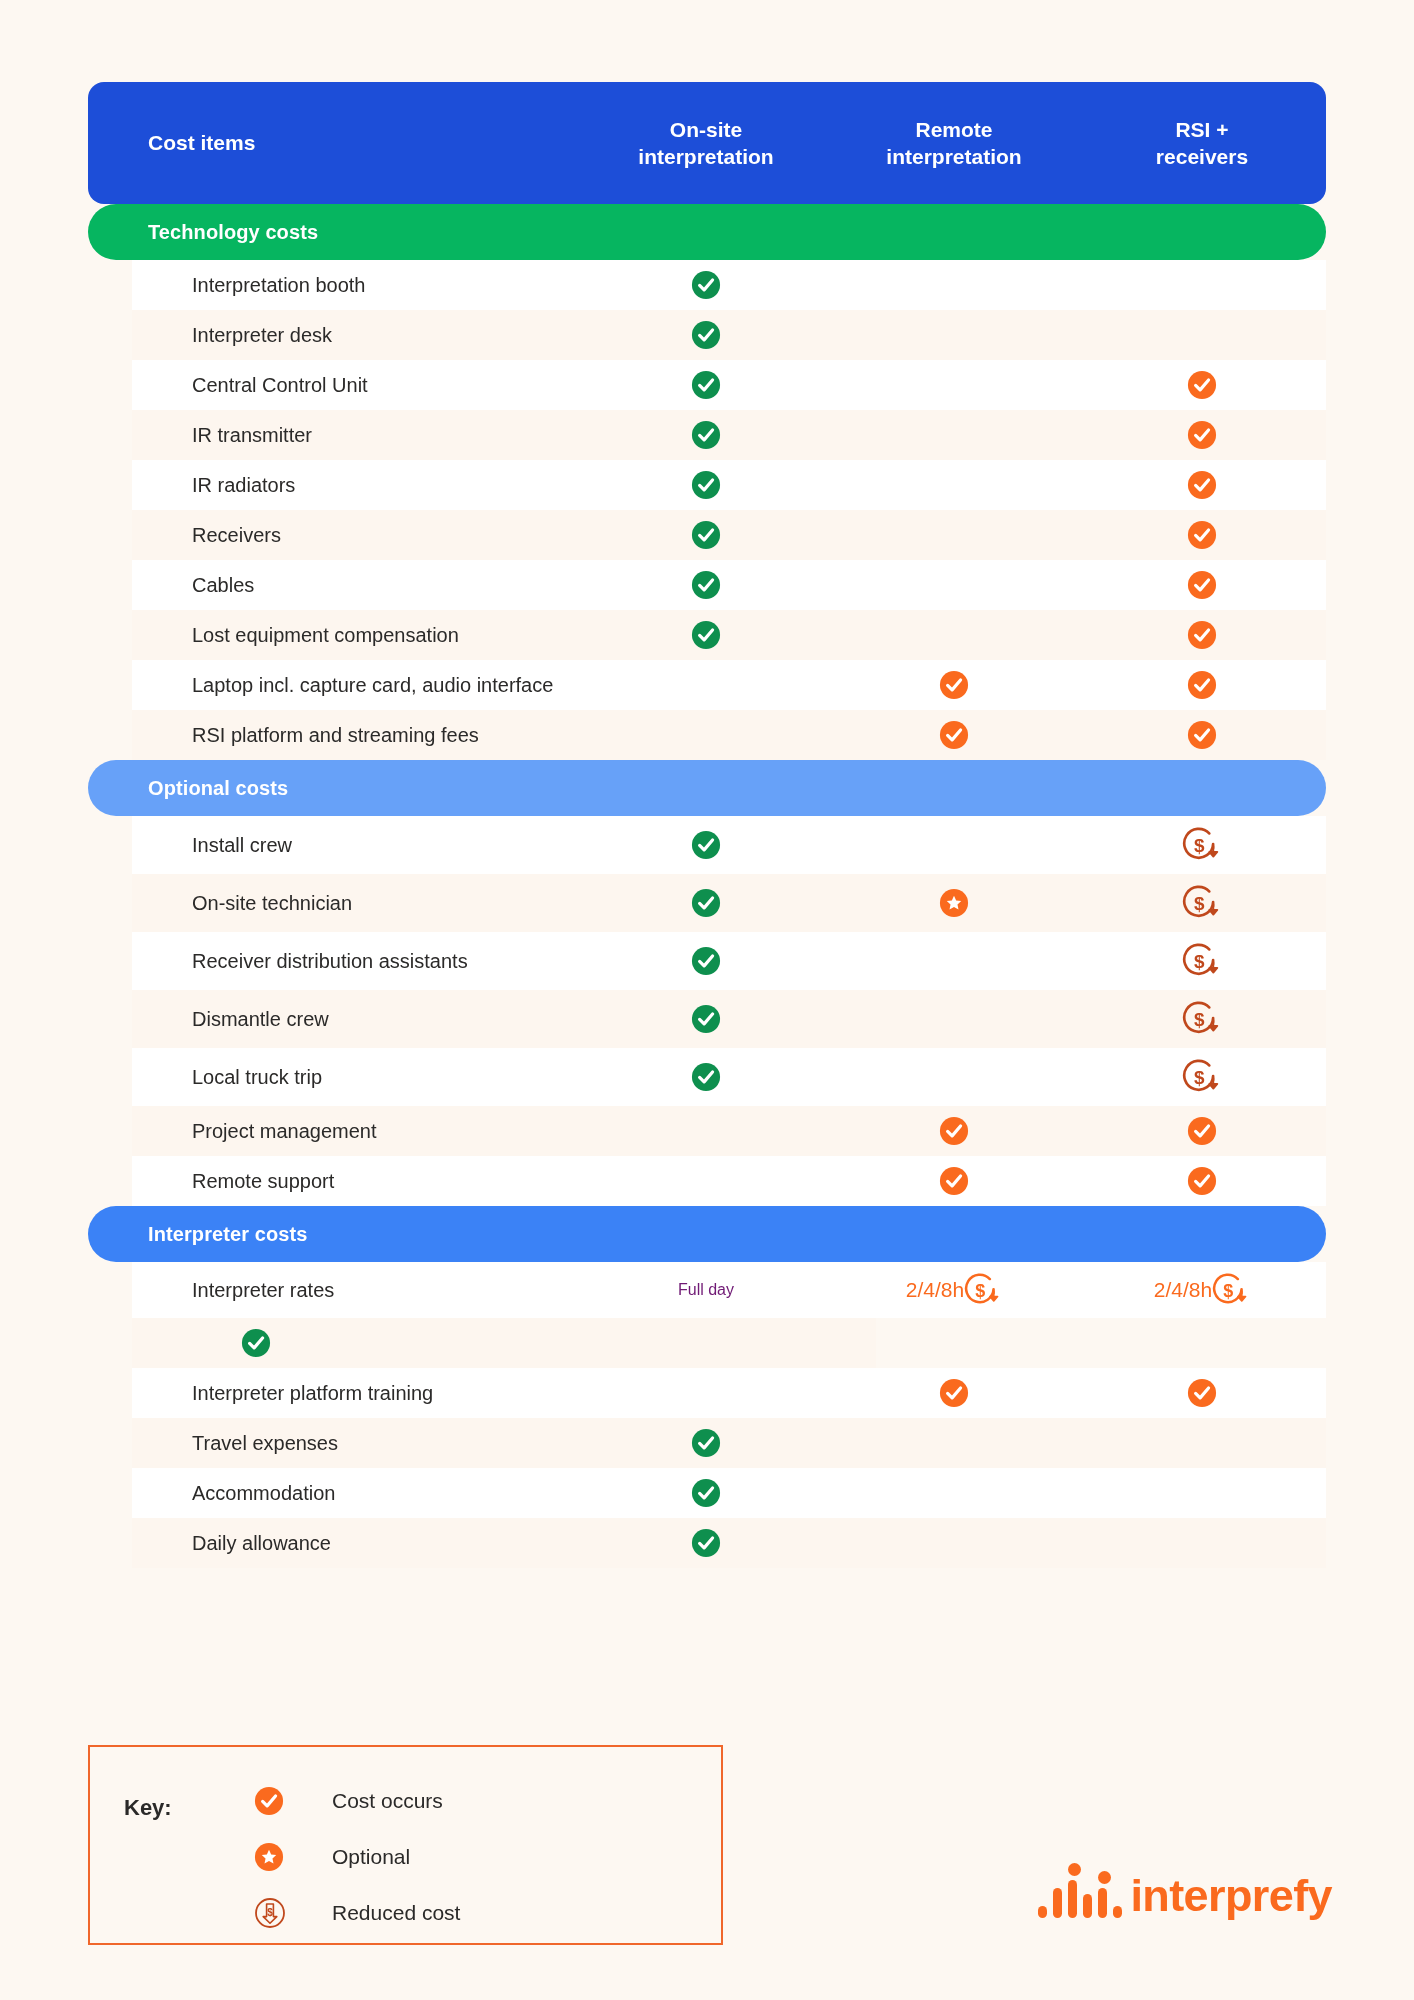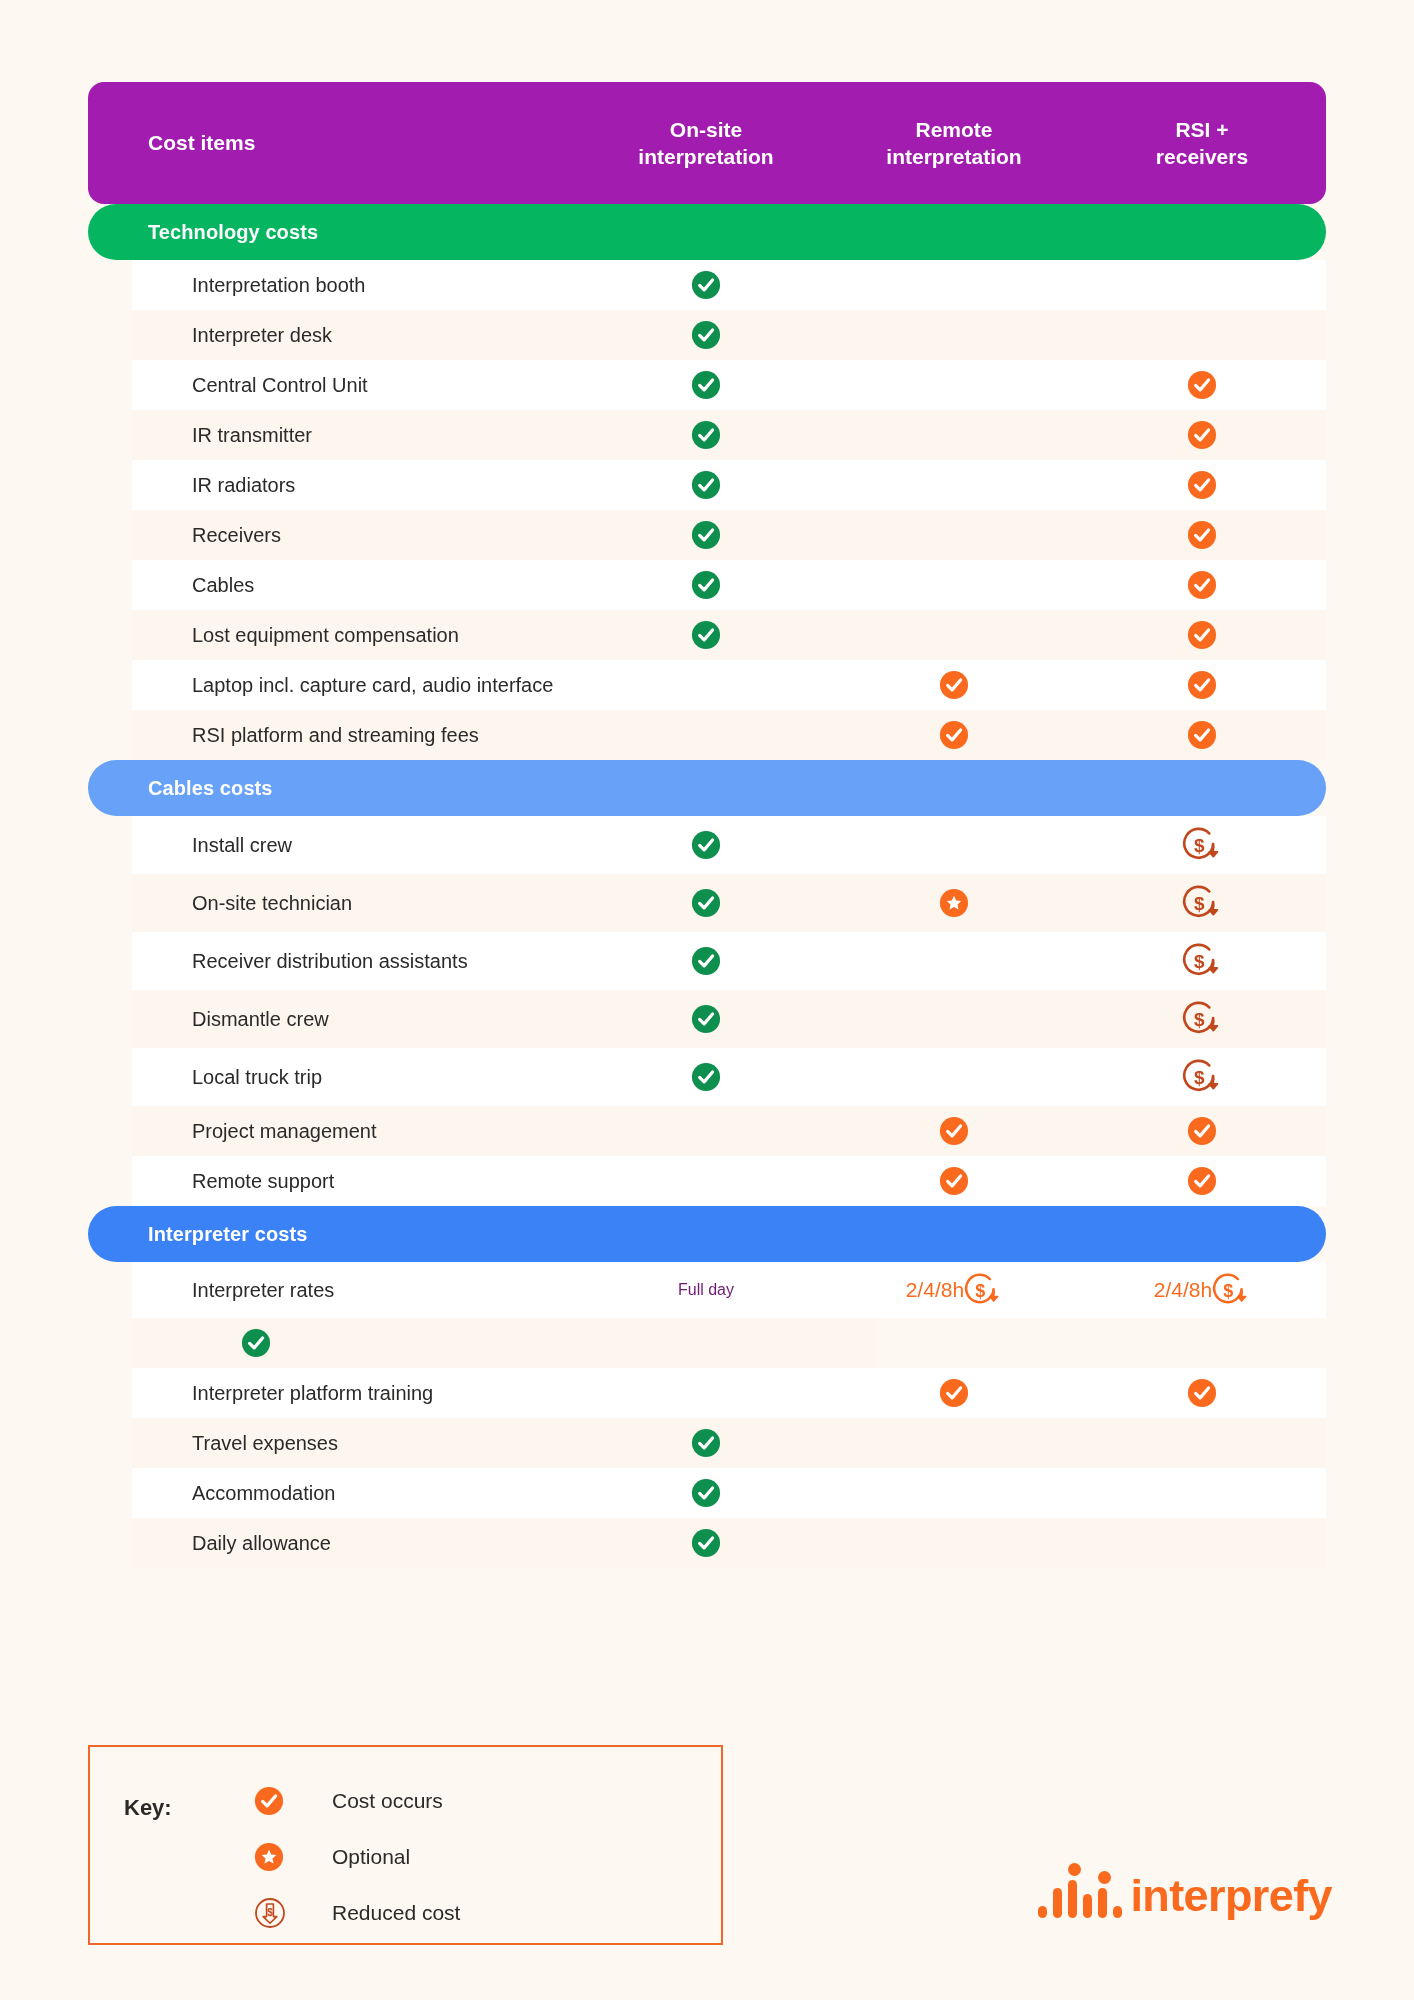--- a/index.html
+++ b/index.html
@@ -23,21 +23,21 @@
   .table-wrap {
     position: absolute;
     left: 88px;
     top: 82px;
     width: 1238px;
   }
 
   
   .thead {
     display: flex;
-    background: #a21caf;
+    background: #1d4ed8;
     border-radius: 16px;
     height: 122px;
     align-items: center;
   }
   .th {
     color: #FFFFFF;
     font-size: 21px;
     font-weight: bold;
     line-height: 1.30;
     text-align: center;
@@ -401,21 +401,21 @@
                 <svg width="30" height="30" viewBox="0 0 32 32">
                   <circle cx="16" cy="16" r="15" fill="#FA6A1E"></circle>
                   <path d="M9.2 16.4 L14 21.2 L23 10.6" fill="none" stroke="#fff" stroke-width="3.4" stroke-linecap="round" stroke-linejoin="round"></path>
                 </svg>
               </span>
             </div>
             <div class="td spacer-r"></div>
           </div>
         </div>
         <div class="section-bar sec-blue">
-          <span class="label">Cables costs</span>
+          <span class="label">Optional costs</span>
         </div>
         <div class="tbody">
           <div class="tr">
             <div class="td spacer-l"></div>
             <div class="td item c-item">Install crew</div>
             <div class="td c-col">
               <span class="ico">
                 <svg width="30" height="30" viewBox="0 0 32 32">
                   <circle cx="16" cy="16" r="15" fill="#0E8F4E"></circle>
                   <path d="M9.2 16.4 L14 21.2 L23 10.6" fill="none" stroke="#fff" stroke-width="3.4" stroke-linecap="round" stroke-linejoin="round"></path>

